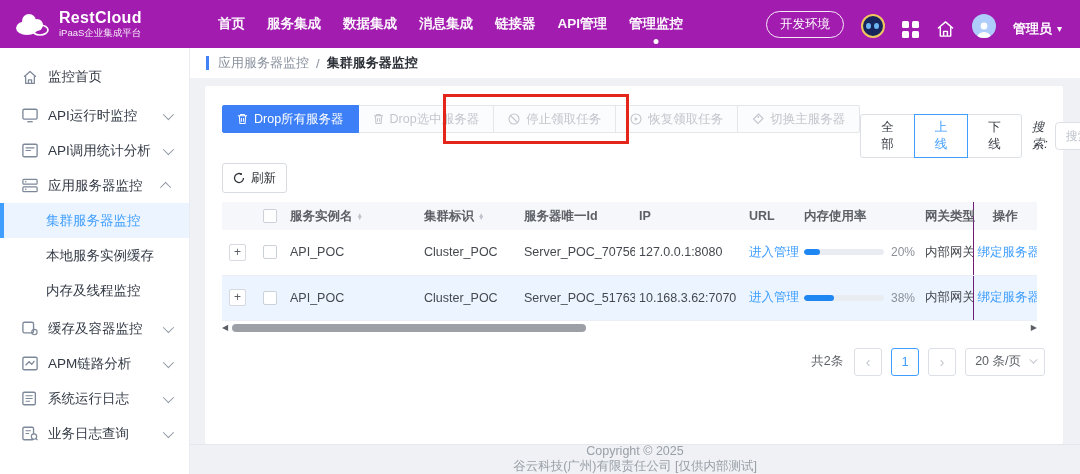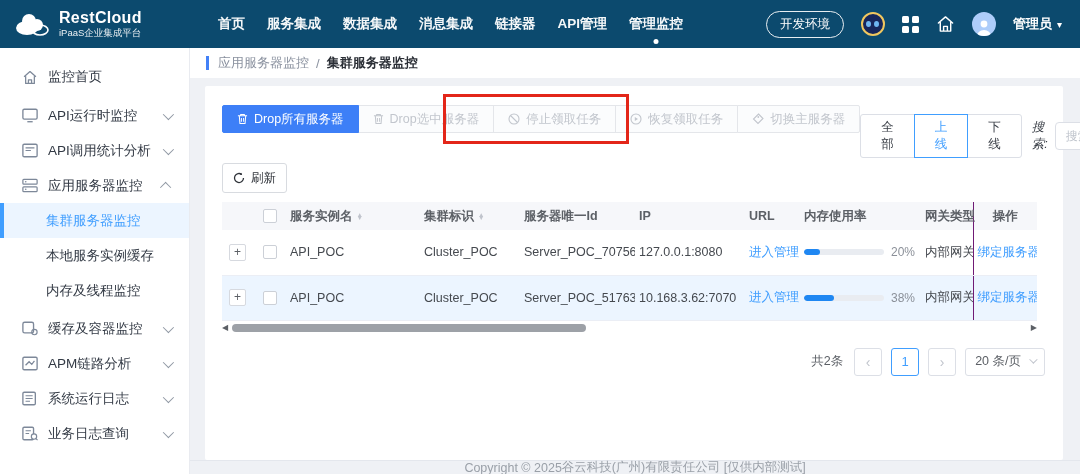--- a/index.html
+++ b/index.html
@@ -1,28 +1,28 @@
 <!DOCTYPE html>
 <html><head>
 <meta charset="utf-8">
 <style>
   * { margin:0; padding:0; box-sizing:border-box; }
   body { font-family: "Liberation Sans", "DejaVu Sans", sans-serif; }
   .app { width:1080px; height:474px; background:#fff; overflow:hidden; display:flex; flex-direction:column; font-size:13px; color:#303133; position:relative; }
 
   
-  .navbar { height:48px; background:#0c4a6e; display:flex; align-items:center; padding:0 18px 0 14px; flex-shrink:0; }
+  .navbar { height:48px; background:#a21caf; display:flex; align-items:center; padding:0 18px 0 14px; flex-shrink:0; }
   .brand { display:flex; align-items:center; gap:9px; width:178px; flex-shrink:0; }
   .brand-text { display:flex; flex-direction:column; line-height:1.15; }
   .brand-name { color:#fff; font-size:16px; font-weight:bold; letter-spacing:.3px; }
   .brand-tag { color:rgba(255,255,255,.92); font-size:9.5px; }
   .nav-menu { display:flex; align-items:center; gap:22px; margin-left:26px; }
   .nav-item { color:rgba(255,255,255,.96); font-size:13.5px; font-weight:bold; cursor:pointer; position:relative; padding:6px 0; }
   .nav-item.active::after { content:""; position:absolute; left:50%; transform:translateX(-50%); bottom:-5px; width:5px; height:5px; border-radius:50%; background:#fff; }
-  .nav-right { margin-left:auto; display:flex; align-items:center; gap:17px; }
+  .nav-right { margin-left:auto; display:flex; align-items:flex-end; gap:17px; }
   .env-pill { border:1px solid rgba(255,255,255,.9); color:#fff; border-radius:14px; padding:4px 13px; font-size:12.5px; }
   .robot { width:24px; height:24px; border-radius:50%; background:#16265c; border:2px solid #f0c75f; display:flex; align-items:center; justify-content:center; gap:3px; }
   .robot i { width:5px; height:6px; border-radius:50%; background:#6db5f2; }
   .avatar { width:24px; height:24px; border-radius:50%; background:#aecdfa; display:flex; align-items:end; justify-content:center; overflow:hidden; }
   .user { color:#fff; font-size:13px; font-weight:bold; display:flex; align-items:center; gap:5px; cursor:pointer; }
   .user .caret { font-size:10px; }
 
   
   .main { flex:1; display:flex; min-height:0; }
   .sidebar { width:190px; background:#fff; border-right:1px solid #e9ebf0; padding-top:9px; flex-shrink:0; }
@@ -96,21 +96,21 @@
 
   
   .pager { display:flex; justify-content:flex-end; align-items:center; margin-top:14px; gap:9px; width:823px; }
   .pg-total { font-size:12.5px; color:#5c6066; margin-right:2px; }
   .pg-btn { width:28px; height:28px; border:1px solid #dcdfe6; border-radius:3px; background:#fff; color:#c0c4cc; display:flex; align-items:center; justify-content:center; font-size:14px; cursor:pointer; }
   .pg-btn.page { border-color:#409eff; color:#409eff; font-size:13px; }
   .pg-size { height:28px; border:1px solid #dcdfe6; border-radius:3px; background:#fff; display:flex; align-items:center; gap:8px; padding:0 9px; font-size:12.5px; color:#5c6066; cursor:pointer; }
   .pg-size .chev { margin:0 0 2px 0; width:6px; height:6px; border-color:#c0c4cc; }
 
   
-  .footer { height:14px; border-top:1px solid #e4e7ed; display:flex; align-items:center; justify-content:center; gap:0; color:#9aa0a8; font-size:12.5px; flex-shrink:0; }
+  .footer { height:30px; border-top:1px solid #e4e7ed; display:flex; align-items:center; justify-content:center; gap:0; color:#9aa0a8; font-size:12.5px; flex-shrink:0;flex-direction:column; }
 </style>
 </head>
 <body>
 
 <div class="app">
 
   <div class="navbar">
     <div class="brand">
       <svg width="36" height="26" viewBox="0 0 36 26">
         <ellipse cx="13" cy="17" rx="11" ry="7" fill="#fff"></ellipse>

